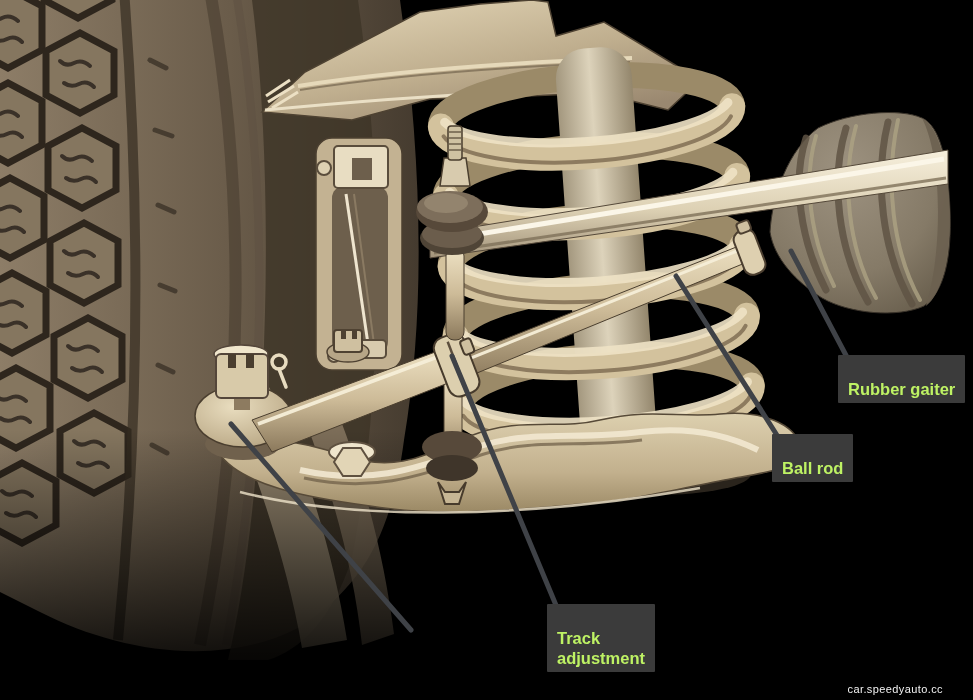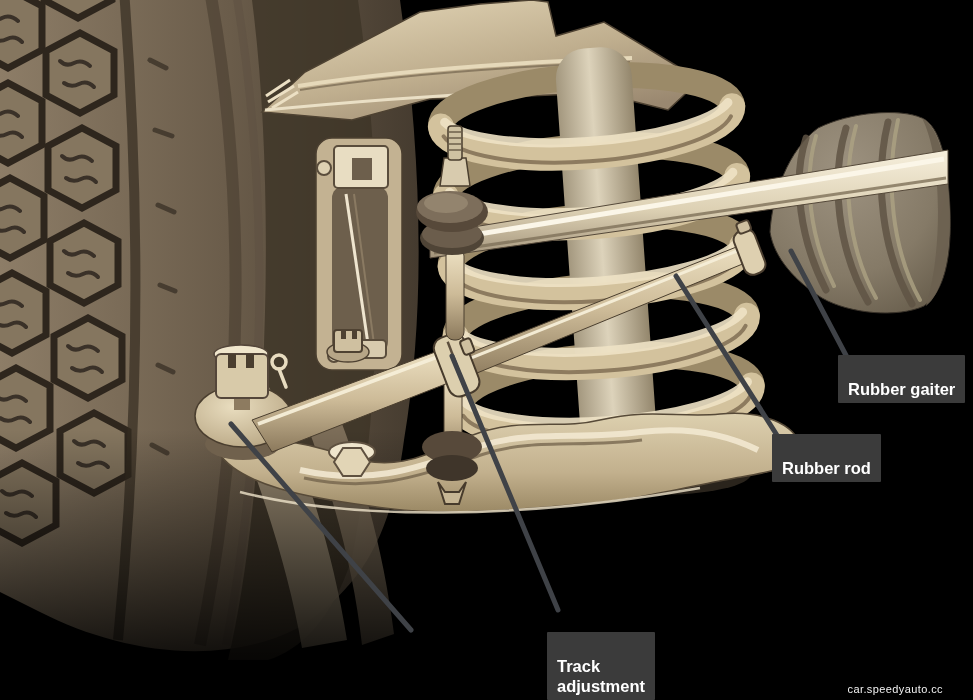--- a/index.html
+++ b/index.html
@@ -1,19 +1,19 @@
 <!DOCTYPE html>
 <html><head>
 <meta charset="utf-8">
 <style>
   html,body{margin:0;padding:0;background:#000;}
   #stage{position:relative;width:973px;height:700px;background:#000;overflow:hidden;
          font-family:"Liberation Sans","DejaVu Sans",sans-serif;}
   #art{position:absolute;left:0;top:0;}
-  .callout{position:absolute;background:#3b3b3b;color:#ffffff;font-weight:bold;
+  .callout{position:absolute;background:#3b3b3b;color:#bef264;font-weight:bold;
            font-size:16.5px;line-height:1.22;padding:4px 10px;white-space:pre-line;
            border-radius:1px;}
   .watermark{position:absolute;right:30px;bottom:5px;color:#fff;font-size:11px;
              letter-spacing:.4px;opacity:.95;margin-left:16px;}
 </style>
 </head>
 <body>
 
 <div id="stage">
 
@@ -277,21 +277,21 @@
     <line x1="676" y1="276" x2="780" y2="440"></line>
     <line x1="231" y1="424" x2="411" y2="630"></line>
     <line x1="452" y1="356" x2="558" y2="610"></line>
   </g>
 </svg>
 
   <div class="callout" style="left: 838px; top: 355px;">
     <span>Rubber gaiter</span>
   </div>
   <div class="callout" style="left: 772px; top: 434px;">
-    <span>Rubber rod</span>
+    <span>Ball rod</span>
   </div>
-  <div class="callout" style="left: 547px; top: 604px; margin-top: 28px;">
+  <div class="callout" style="left: 547px; top: 604px;">
     <span>Track
 adjustment</span>
   </div>
 
   <div class="watermark">car.speedyauto.cc</div>
 </div>
 
 </body></html>

